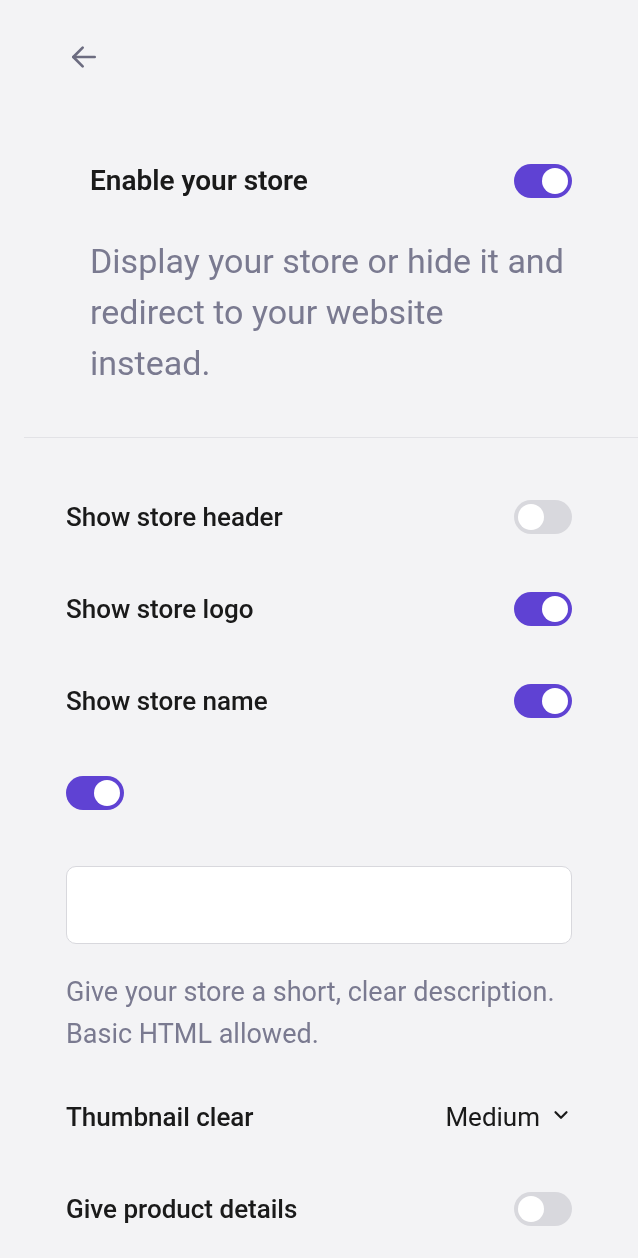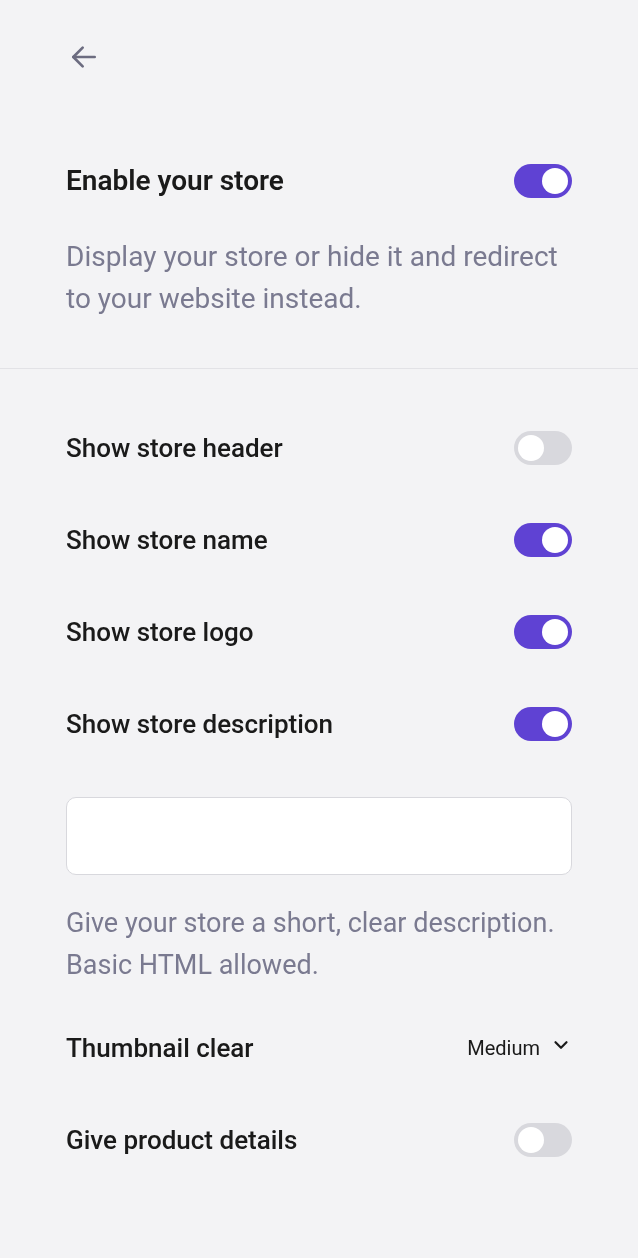--- a/index.html
+++ b/index.html
@@ -24,37 +24,38 @@
       justify-content: center;
       color: #6c6c80;
     }
     .section {
       padding: 20px 66px 40px;
     }
     .section-top {
       padding-top: 60px;
       padding-bottom: 48px;
       border-bottom: 1px solid #e2e2e6;
+      margin-left: 24px;
     }
     .row {
       display: flex;
       align-items: center;
       justify-content: space-between;
       min-height: 50px;
       margin-bottom: 30px;
     }
     .row:last-child { margin-bottom: 0; }
     .title {
       font-size: 28px;
       font-weight: 600;
       color: #1a1a1a;
       line-height: 1.3;
     }
     .desc {
-      font-size: 28px;
+      font-size: 34px;
       color: #7a7a90;
       line-height: 1.5;
       margin-top: 18px;
     }
     .label {
       font-size: 26px;
       font-weight: 500;
       color: #1a1a1a;
     }
     .toggle {
@@ -92,21 +93,21 @@
     .hint {
       font-size: 27px;
       color: #7a7a90;
       line-height: 1.55;
       margin-bottom: 36px;
     }
     .select {
       display: flex;
       align-items: center;
       gap: 10px;
-      font-size: 20px;
+      font-size: 26px;
       color: #1a1a1a;
       cursor: pointer;
     }
     .select svg { color: #1a1a1a; }
     .section-list { padding-top: 54px; }
     .section-list .row { margin-bottom: 42px; }
   </style>
 </head>
 <body>
 
@@ -133,35 +134,34 @@
 
 <div class="section section-list">
   <div class="row">
     <div class="label">Show store header</div>
     <button class="toggle toggle-off">
         <span class="toggle-knob"></span>
       </button>
   </div>
 
   <div class="row">
+    <div class="label">Show store logo</div>
+    <button class="toggle toggle-on">
+        <span class="toggle-knob"></span>
+      </button>
+  </div>
+
+  <div class="row">
     <div class="label">Show store name</div>
     <button class="toggle toggle-on">
         <span class="toggle-knob"></span>
       </button>
   </div>
 
   <div class="row">
-    <div class="label">Show store logo</div>
-    <button class="toggle toggle-on">
-        <span class="toggle-knob"></span>
-      </button>
-  </div>
-
-  <div class="row">
-    <div class="label">Show store description</div>
     <button class="toggle toggle-on">
         <span class="toggle-knob"></span>
       </button>
   </div>
 
   <input class="input" type="text" value="" style="">
 
   <div class="hint">Give your store a short, clear description. Basic HTML allowed.</div>
 
 

